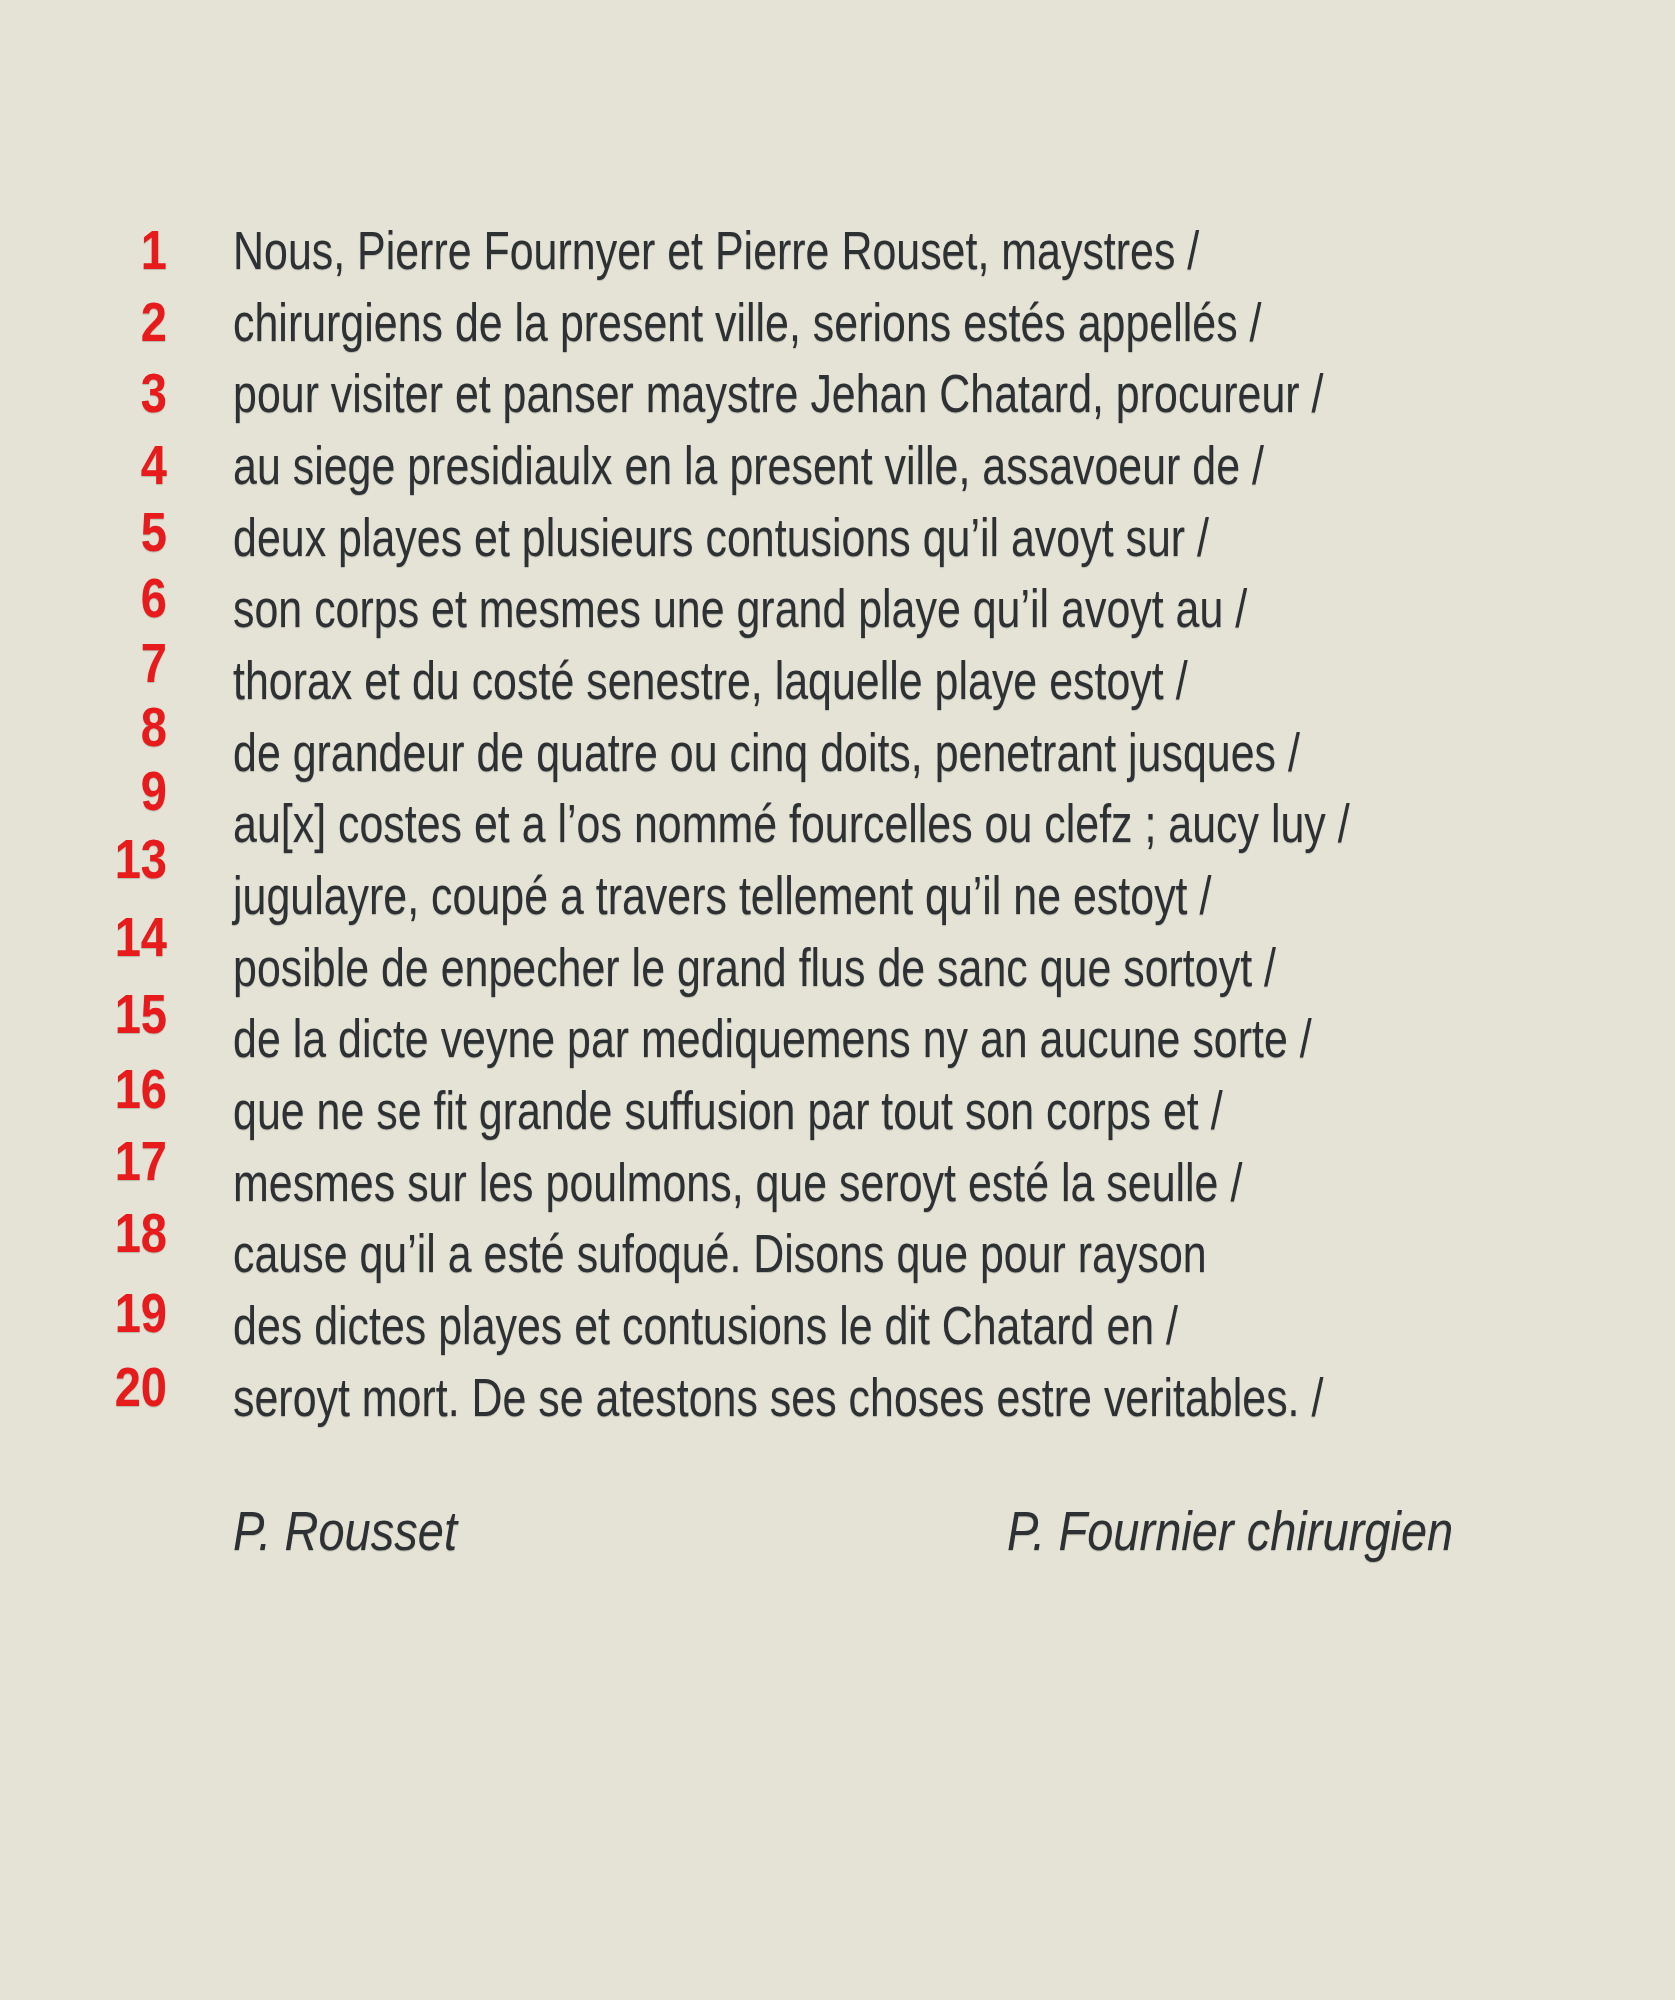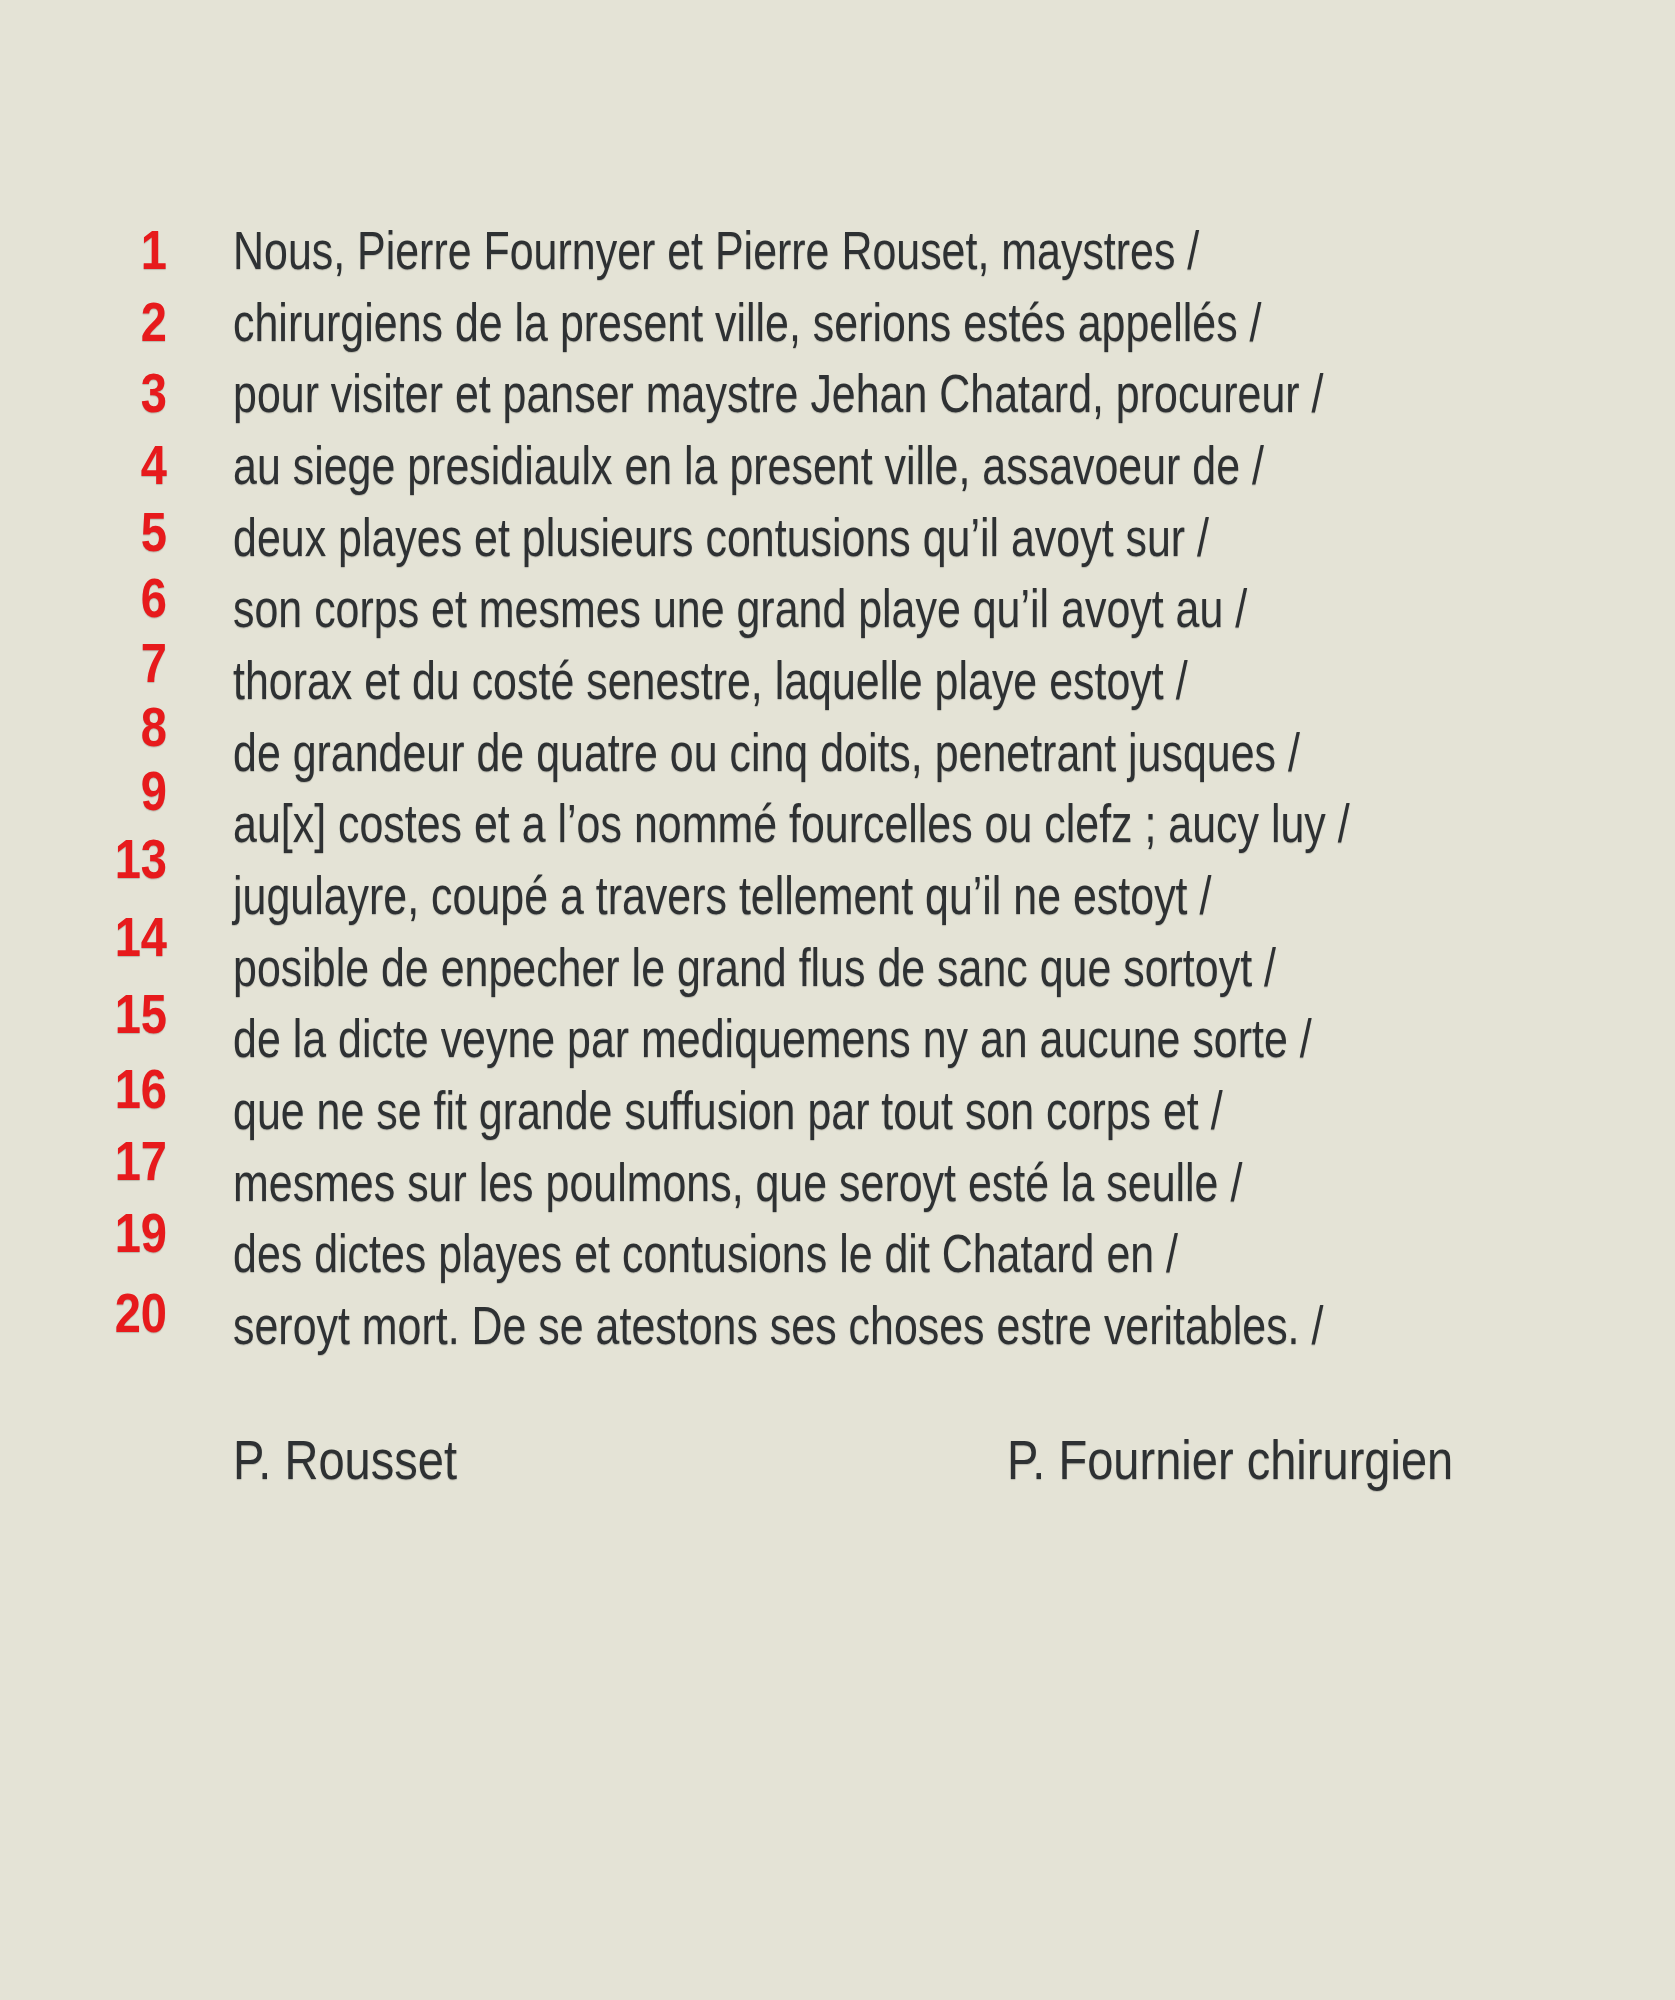--- a/index.html
+++ b/index.html
@@ -63,20 +63,21 @@
   .line-row:nth-child(17) .line-num { transform: translateY(-10px) scaleX(0.84); }
   .line-row:nth-child(18) .line-num { transform: translateY(-7px)  scaleX(0.84); }
   .line-row:nth-child(19) .line-num { transform: translateY(-6px)  scaleX(0.84); }
   .line-row:nth-child(20) .line-num { transform: translateY(-5px)  scaleX(0.84); }
   .line-row:nth-child(21) .line-num { transform: translateY(-4px)  scaleX(0.84); }
 
   .signatures {
     position: relative;
     margin-top: 63px;
     height: 71px;
+    font-style: italic;
   }
   .sig {
     position: absolute;
     display: inline-block;
     font-size: 56px;
     line-height: 70.66px;
     color: #2e3133;
     white-space: nowrap;
     transform: scaleX(0.84);
     transform-origin: left center;
@@ -140,20 +141,24 @@
   </div>
   <div class="line-row">
     <span class="line-num">16</span>
     <span class="line-text">que ne se fit grande suffusion par tout son corps et /</span>
   </div>
   <div class="line-row">
     <span class="line-num">17</span>
     <span class="line-text">mesmes sur les poulmons, que seroyt esté la seulle /</span>
   </div>
   <div class="line-row">
+    <span class="line-num">18</span>
+    <span class="line-text">cause qu’il a esté sufoqué. Disons que pour rayson</span>
+  </div>
+  <div class="line-row">
     <span class="line-num">19</span>
     <span class="line-text">des dictes playes et contusions le dit Chatard en /</span>
   </div>
   <div class="line-row">
     <span class="line-num">20</span>
     <span class="line-text">seroyt mort. De se atestons ses choses estre veritables. /</span>
   </div>
 
   <div class="signatures">
     <span class="sig sig-left">P. Rousset</span>

